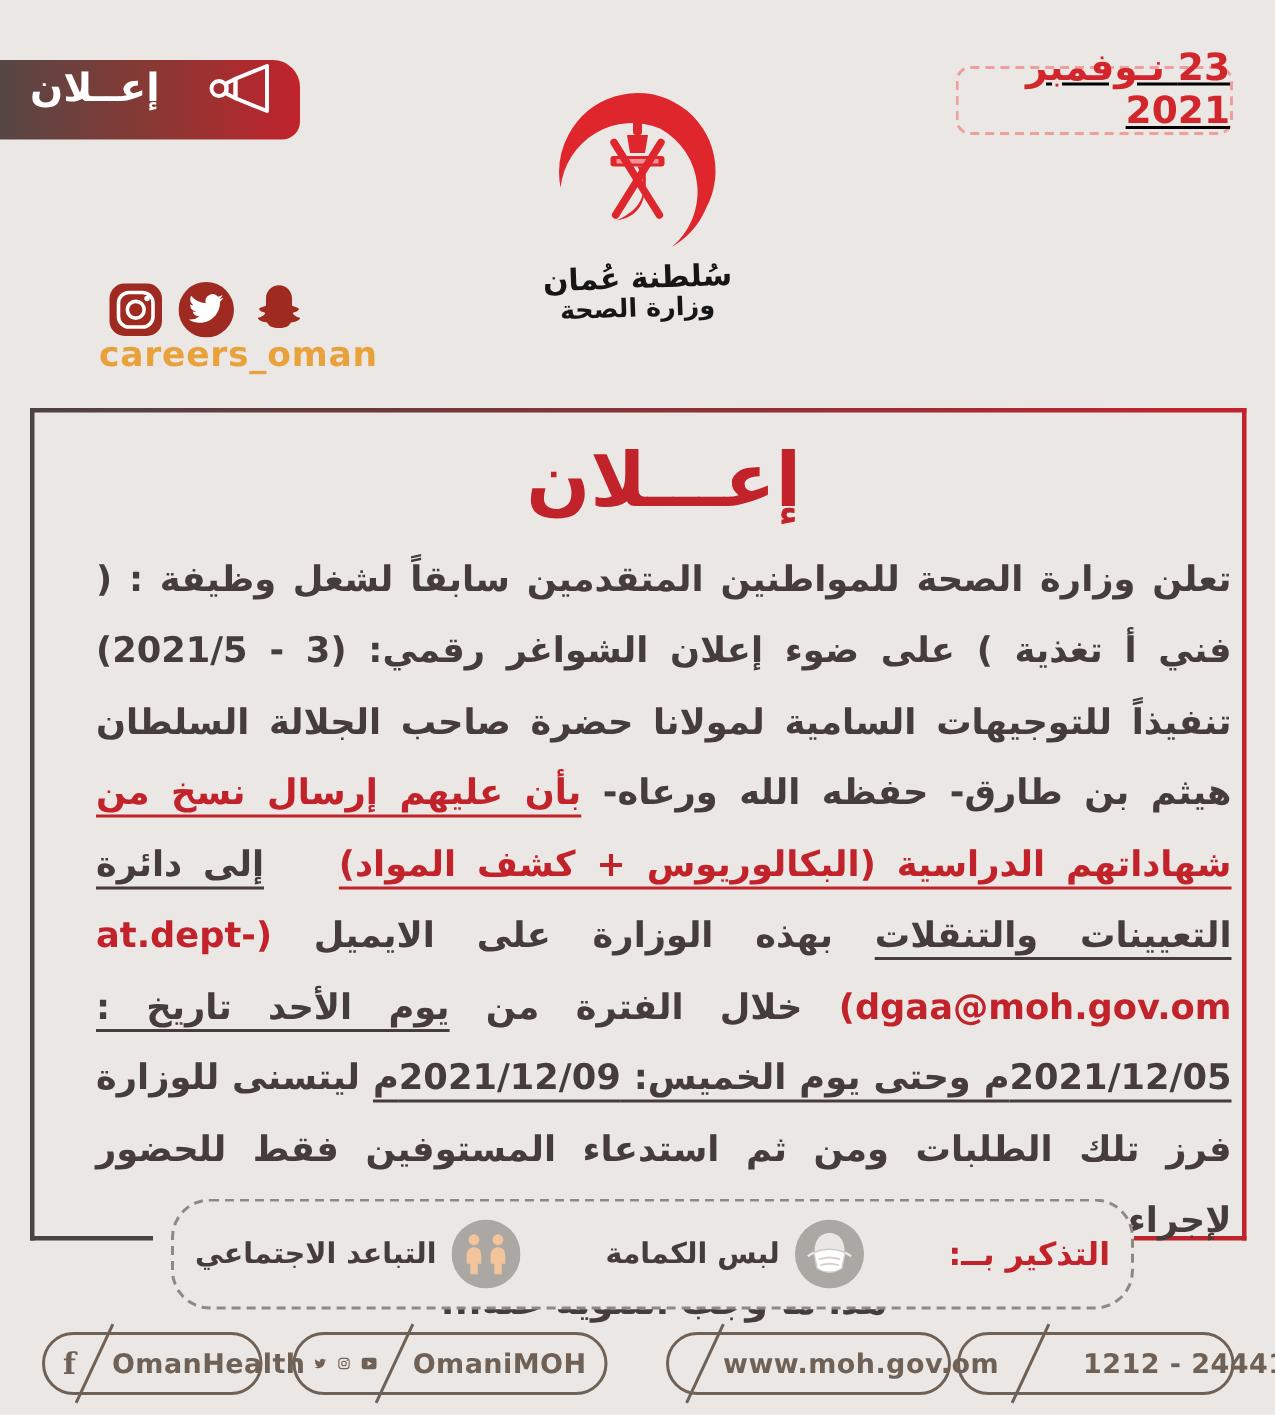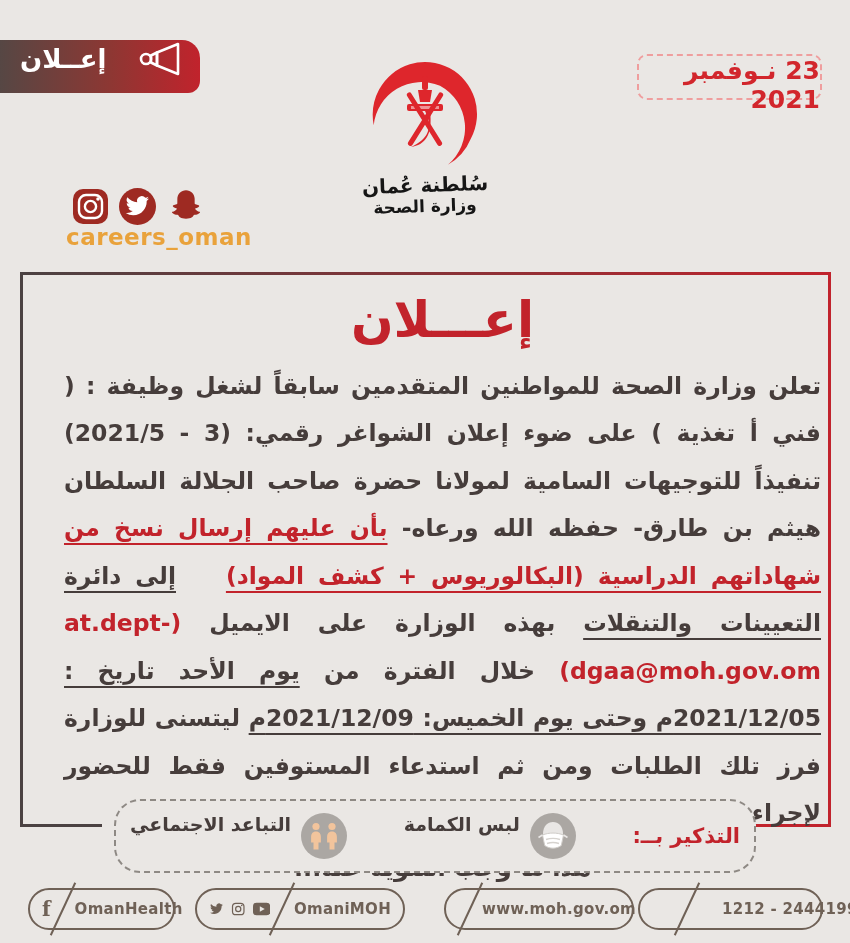--- a/index.html
+++ b/index.html
@@ -4,23 +4,23 @@
 <style>
   html,body{margin:0;padding:0;}
   .page{position:relative;width:850px;height:943px;background:#eae7e4;overflow:hidden;
         font-family:"DejaVu Sans",sans-serif;}
   
   .banner{position:absolute;left:0;top:40px;width:200px;height:53px;
           background:linear-gradient(90deg,#564744 0%,#8d3733 55%,#c1232c 100%);
           border-radius:0 18px 12px 0;display:flex;align-items:center;justify-content:space-between;
           padding:0 14px 16px 20px;box-sizing:border-box;}
   .banner-text{color:#fff;font-size:26px;font-weight:bold;direction:rtl;}
-  .date-box{position:absolute;left:637px;top:54px;width:185px;height:46px;
-            border:2px dashed #ef9e9e;border-radius:10px;display:flex;align-items:flex-start;
-            justify-content:center;direction:rtl;box-sizing:border-box;}
+  .date-box{position:absolute;left:637px;top:44px;width:185px;height:46px;
+            border:2px dashed #ef9e9e;border-radius:10px;display:flex;align-items:flex-end;
+            justify-content:center;direction:rtl;box-sizing:border-box;text-decoration:underline;}
   .date-box span{color:#d2262c;font-size:25px;font-weight:bold;letter-spacing:.5px;}
   .logo{position:absolute;left:345px;top:58px;width:160px;text-align:center;}
   .logo-cal{color:#161616;font-weight:bold;direction:rtl;line-height:1.15;}
   .logo-cal.l1{font-size:20px;transform:rotate(-2deg);}
   .logo-cal.l2{font-size:17px;transform:rotate(-2deg);}
   .social-row{position:absolute;left:72px;top:186px;display:flex;gap:10px;align-items:center;}
   .handle{position:absolute;left:66px;top:224px;width:180px;text-align:center;
           color:#e9a23b;font-size:23px;font-weight:bold;letter-spacing:.5px;}
   
   .bline{position:absolute;}
@@ -37,27 +37,27 @@
   .seg-strong{font-weight:bold;}
   .seg-red{color:#c2232b;}
   .seg-red-u{color:#c2232b;text-decoration:underline;text-decoration-thickness:2px;text-underline-offset:7px;margin-left:36px;}
   .seg-u{text-decoration:underline;text-decoration-thickness:2px;text-underline-offset:7px;}
   .closing{text-align:center;color:#463d3b;font-size:24px;font-weight:bold;margin-top:16px;}
   
   .pill{position:absolute;left:114px;top:799px;width:642px;height:74px;background:#eae7e4;
         border:2px dashed #8e8984;border-radius:26px;box-sizing:border-box;direction:rtl;
         display:flex;align-items:center;justify-content:space-between;padding:0 14px;}
   .pill-label{color:#c2232b;font-size:21px;font-weight:bold;white-space:nowrap;}
-  .r-item{display:flex;gap:10px;direction:rtl;}
+  .r-item{display:flex;align-items:center;gap:10px;direction:rtl;}
   .r-item span{color:#463d3b;font-size:19px;font-weight:bold;white-space:nowrap;}
   
   .capsule{position:absolute;top:888px;height:42px;border:2px solid #6f6156;border-radius:22px;
            box-sizing:border-box;display:flex;align-items:center;padding:0 12px;gap:7px;
            color:#6f6156;overflow:visible;background:transparent;}
-  .capsule .txt{font-size:15px;font-weight:bold;letter-spacing:.3px;white-space:nowrap;}
+  .capsule .txt{font-size:18px;font-weight:bold;letter-spacing:.3px;white-space:nowrap;}
   .slash{width:2px;height:58px;background:#6f6156;transform:rotate(25deg);flex:0 0 2px;margin:0 4px;}
   .cap-a{left:28px;width:147px;}
   .cap-b{left:195px;width:210px;}
   .cap-c{left:444px;width:190px;}
   .cap-d{left:638px;width:185px;gap:30px;}
   .fb-f{font-size:20px;font-weight:bold;font-family:"DejaVu Serif",serif;line-height:1;}
 </style>
 </head>
 <body>
 

